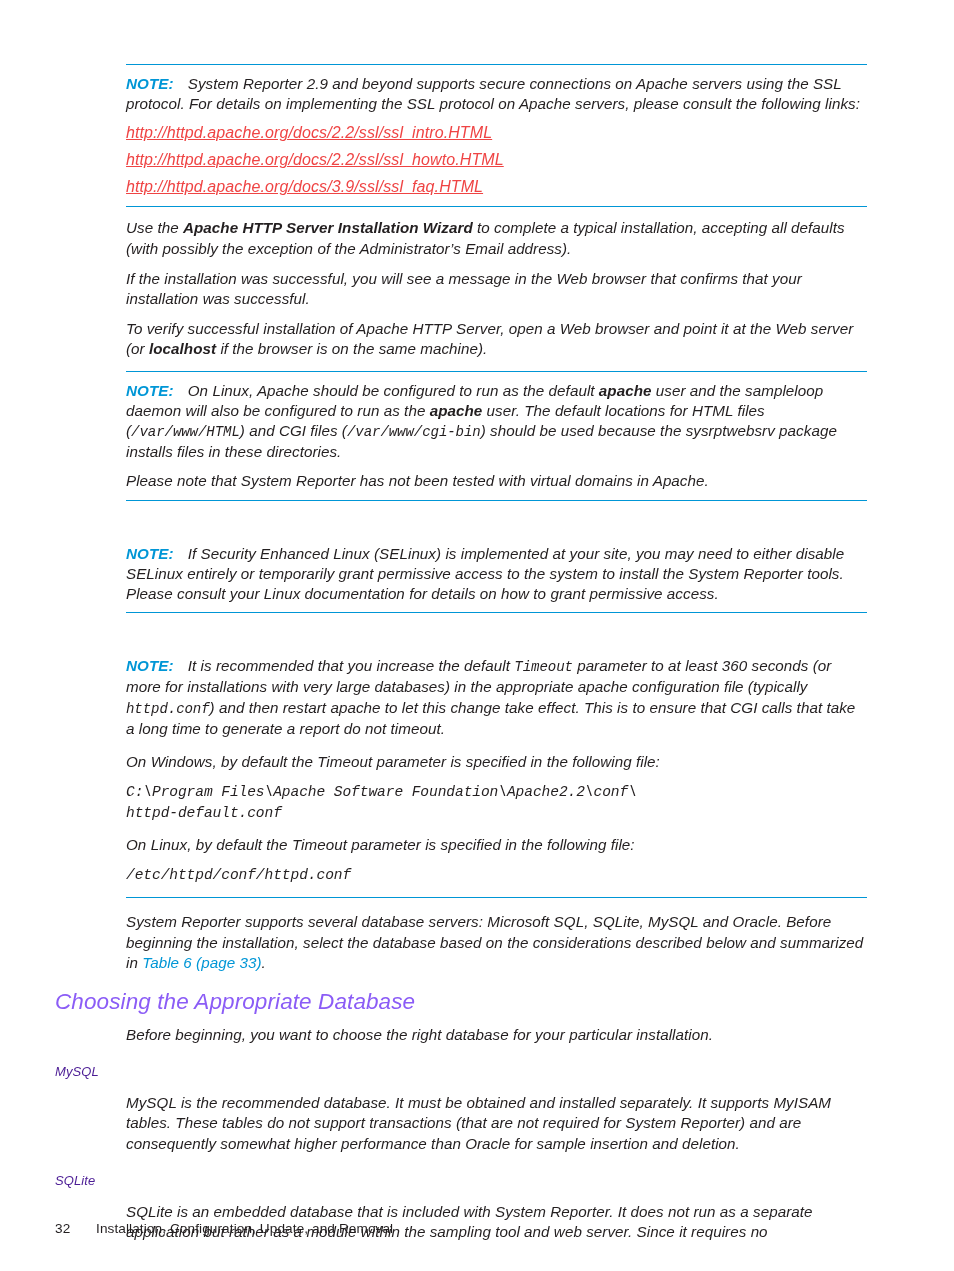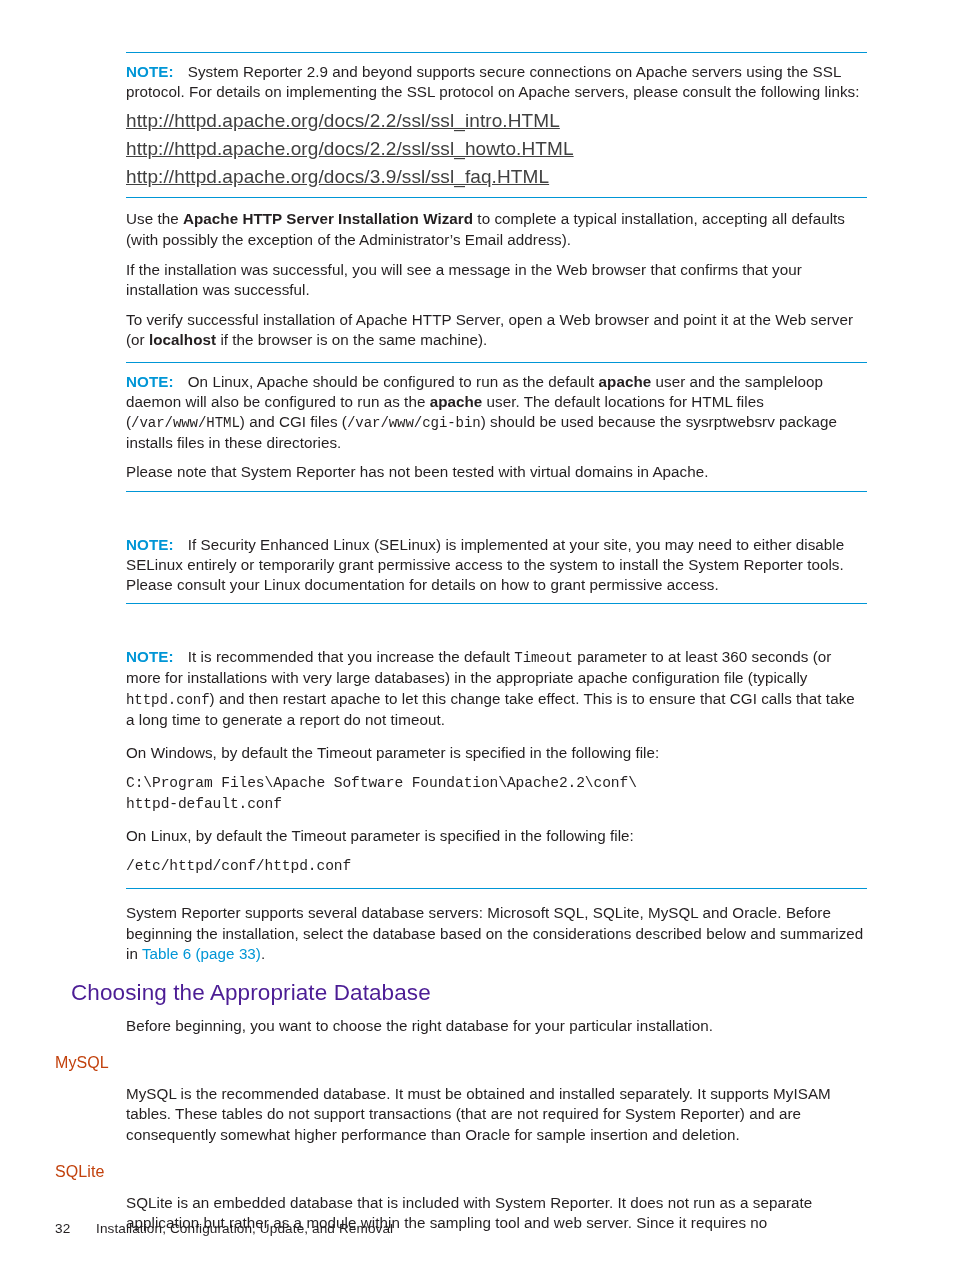--- a/index.html
+++ b/index.html
@@ -22,22 +22,23 @@
     height: 1271px;
     box-sizing: border-box;
     padding: 0;
     overflow: hidden;
   }
 
   
   .content {
     position: absolute;
     left: 55px;
-    top: 52px;
+    top: 64px;
     width: 812px;
+    font-style: italic;
   }
   .indent {               
     margin-left: 71px;    
     width: 741px;
   }
 
   
   p.body {
     font-size: 15.2px;
     line-height: 20.2px;
@@ -81,23 +82,23 @@
   }
   .note-gap { display: inline-block; width: 14px; }
 
   
   a.link, .link {
     color: #0096d6;
     text-decoration: none;
     cursor: pointer;
   }
   a.urllink {
-    color: #404040;
+    color: #ef4444;
     text-decoration: underline;
-    font-size: 19px;
+    font-size: 16px;
     letter-spacing: 0.1px;
     cursor: pointer;
   }
   .linklist { margin: 4px 0 2px 0; }
   .linklist div { margin-bottom: 8px; line-height: 19px; }
   .linklist div:last-child { margin-bottom: 2px; }
 
   
   h1.h1 {
     color: #0096d6;
@@ -107,31 +108,31 @@
     margin: 0 0 8px 0;
     letter-spacing: 0.1px;
   }
   .h1rule {
     margin-left: 71px;
     border-top: 1.6px solid #0096d6;
     height: 0;
     margin-bottom: 14px;
   }
   h2.h2 {
-    color: #4c1d95;
+    color: #8b5cf6;
     font-weight: normal;
     font-size: 22.5px;
     line-height: 26px;
-    margin: 16px 0 10px 16px;
+    margin: 16px 0 10px 0;
     letter-spacing: 0.1px;
   }
   h3.h3 {
-    color: #c2410c;
+    color: #4c1d95;
     font-weight: normal;
-    font-size: 16px;
+    font-size: 13px;
     line-height: 21px;
     margin: 16px 0 11px 0;
     letter-spacing: 0.1px;
   }
   .block { margin-bottom: 11px; }
 
   
   .footer {
     position: absolute;
     left: 55px;

